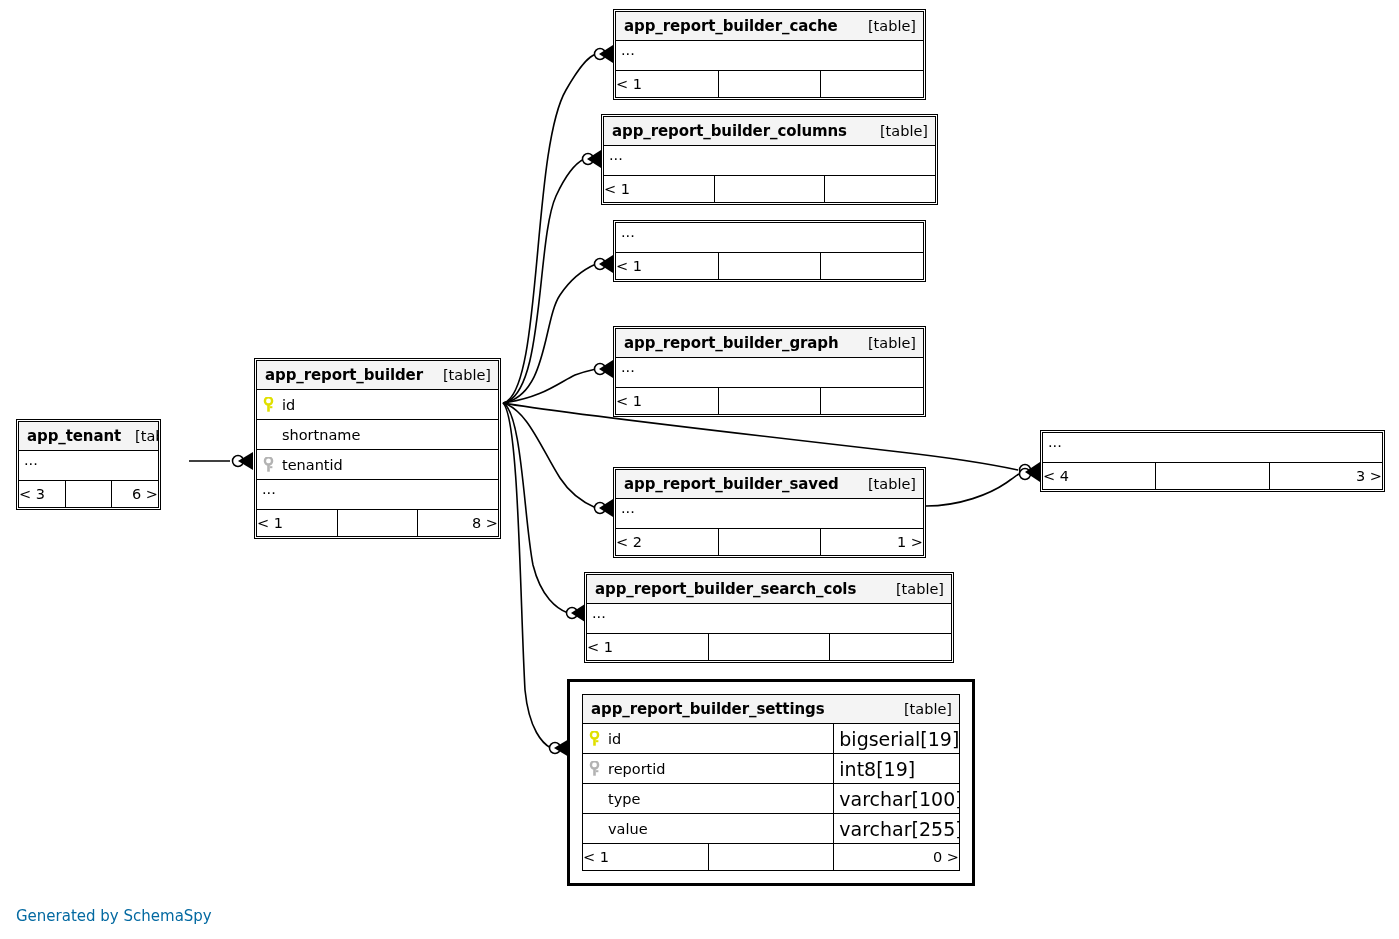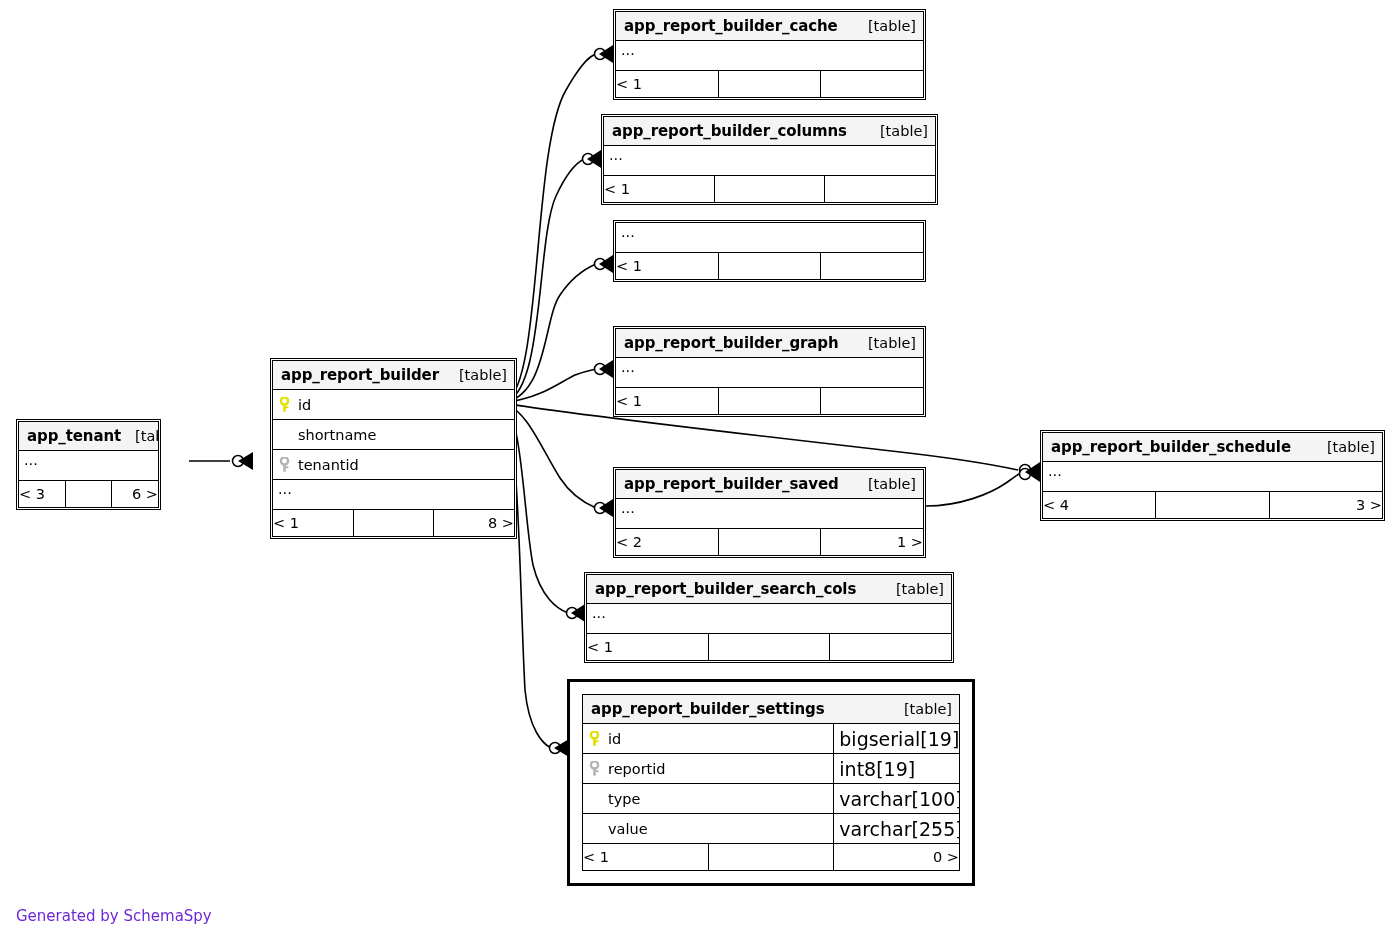--- a/index.html
+++ b/index.html
@@ -109,21 +109,21 @@
     height: 26px;
     font-size: 14.5px;
   }
   .fl { text-align: left;  padding-left: 5px; }
   .fm { text-align: center; }
   .fr { text-align: right; padding-right: 6px; }
 
   .credit {
     position: absolute;
     font-size: 15px;
-    color: #6d28d9;
+    color: #0369a1;
     white-space: nowrap;
   }
 </style>
 </head>
 <body>
 
 <div id="canvas">
 
   <svg id="edges" viewBox="0 0 1399 939" width="1399" height="939" xmlns="http://www.w3.org/2000/svg">
     <g fill="none" stroke="#000000" stroke-width="1.6">
@@ -301,28 +301,20 @@
         <td class="fm" style="width:31%"></td>
         <td class="fr" style="width:31%"></td>
       </tr>
     </tbody>
       </table>
   </div>
 
   <div class="node" style="left:1040px; top:430px; width:345px;">
     <table>
       <tbody>
-          <tr class="hdr">
-        <td colspan="3">
-          <div class="hdr-inner">
-            <span class="tname">app_report_builder_schedule</span>
-            <span class="ttag">[table]</span>
-          </div>
-        </td>
-      </tr>
       <tr>
         <td class="ell" colspan="3"><span>...</span></td>
       </tr>
       <tr class="foot">
         <td class="fl" style="width:35%">&lt; 4</td>
         <td class="fm" style="width:30%"></td>
         <td class="fr" style="width:35%">3 &gt;</td>
       </tr>
     </tbody>
       </table>
@@ -344,21 +336,21 @@
       </tr>
       <tr class="foot">
         <td class="fl" style="width:38%">&lt; 3</td>
         <td class="fm" style="width:24%"></td>
         <td class="fr" style="width:38%">6 &gt;</td>
       </tr>
     </tbody>
       </table>
   </div>
 
-  <div class="node" style="left:254px; top:358px; width:247px;margin-left:16px;">
+  <div class="node" style="left:254px; top:358px; width:247px;">
     <table>
       <tbody>
           <tr class="hdr">
         <td colspan="3">
           <div class="hdr-inner">
             <span class="tname">app_report_builder</span>
             <span class="ttag">[table]</span>
           </div>
         </td>
       </tr>

